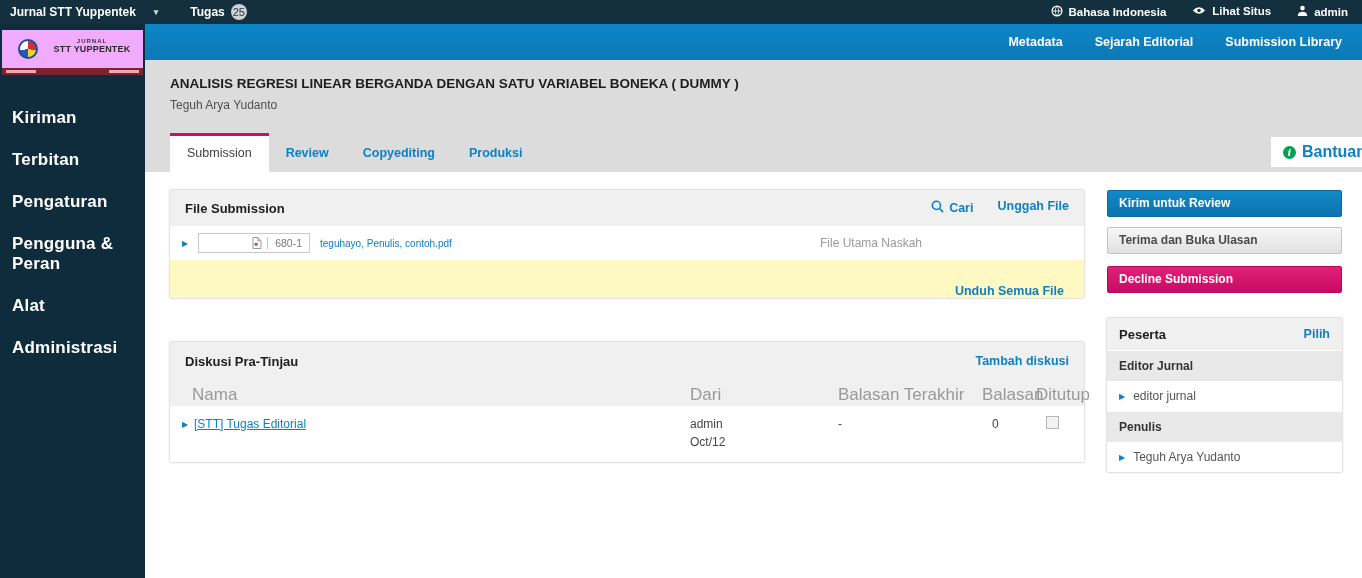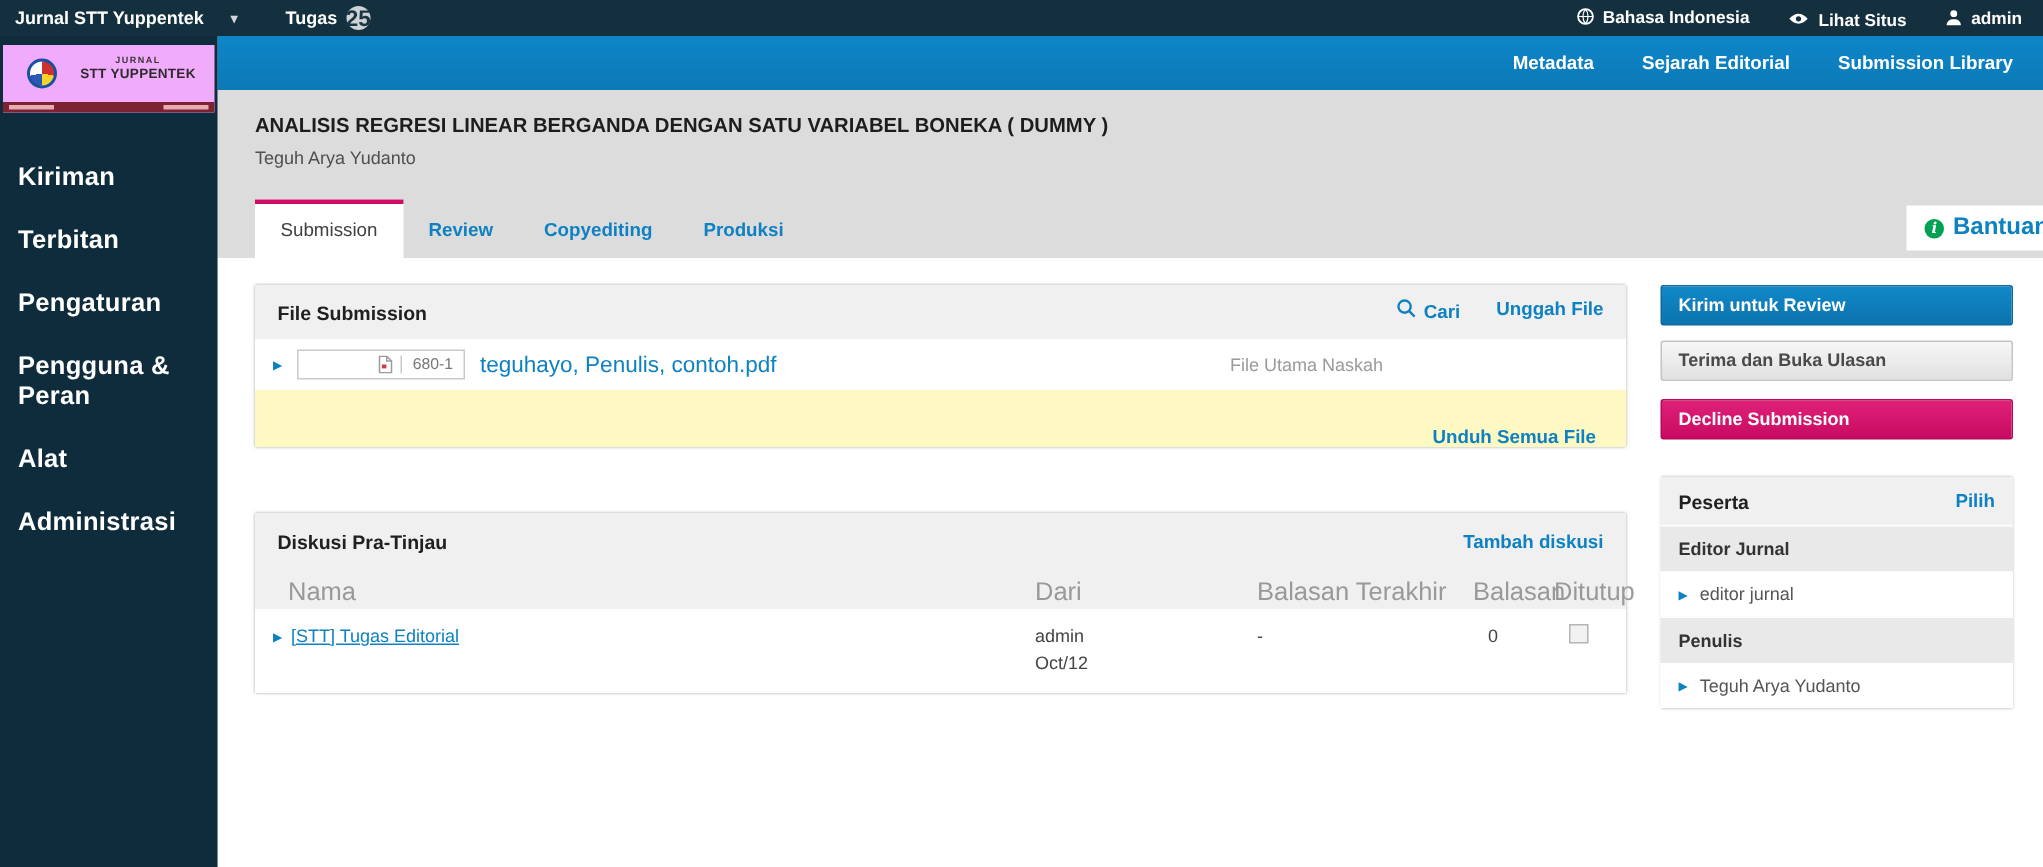--- a/index.html
+++ b/index.html
@@ -9,22 +9,22 @@
   
   .topbar { position:absolute; left:0; top:0; width:1362px; height:24px; background:#14303e;
             display:flex; align-items:center; justify-content:space-between; z-index:30; }
   .tb-left { display:flex; align-items:center; }
   .tb-context { display:flex; align-items:center; gap:18px; padding:0 14px 0 10px; color:#fff;
                 font-size:12px; font-weight:bold; cursor:pointer; height:24px; }
   .tb-context .caret { font-size:9px; color:#cfd8dc; }
   .tb-tasks { display:flex; align-items:center; gap:6px; color:#fff; font-size:12px; font-weight:bold;
               margin-left:18px; cursor:pointer; height:24px; }
   .badge { background:#ccd2d5; color:#1c3441; border-radius:50%; width:16px; height:16px;
-           display:inline-flex; align-items:center; justify-content:center; font-size:15px; font-weight:bold; }
-  .tb-right { display:flex; align-items:flex-end; gap:26px; padding-right:14px; }
+           display:inline-flex; align-items:center; justify-content:center; font-size:11px; font-weight:normal; }
+  .tb-right { display:flex; align-items:flex-start; gap:26px; padding-right:14px; }
   .tb-item { display:flex; align-items:center; gap:6px; color:#fff; font-size:11.5px; font-weight:bold; cursor:pointer; }
 
   
   .sidebar { position:absolute; left:0; top:24px; width:145px; height:554px; background:#0f2c3c; z-index:20; }
   .logo { margin:6px 2px 0 2px; height:45px; background:#f0abfc; position:relative; overflow:hidden; }
   .logo-emblem { position:absolute; left:16px; top:9px; width:20px; height:20px; border-radius:50%;
                  border:2px solid #1b4fa0; background:conic-gradient(#d03030 0 100deg, #f6d32b 100deg 180deg, #2a58b5 180deg 260deg, #fefefe 260deg 360deg); }
   .logo-text { position:absolute; left:42px; top:8px; width:96px; text-align:center; color:#3a3434; }
   .logo-l1 { font-size:6px; font-weight:bold; letter-spacing:1px; }
   .logo-l2 { font-size:9px; font-weight:bold; letter-spacing:.2px; color:#2e2a2a; }
@@ -62,21 +62,21 @@
   .linkblue { color:#0d81c2; font-size:12.5px; font-weight:bold; cursor:pointer; }
   .search-act { display:flex; align-items:center; gap:5px; cursor:pointer; }
 
   .file-panel { left:25px; top:18px; width:914px; }
   .file-panel .panel-header { height:36px; }
   .file-row { height:34px; display:flex; align-items:center; padding-left:12px; position:relative; background:#fff; }
   .caret-r { color:#0d81c2; font-size:8px; cursor:pointer; }
   .file-badge { display:flex; align-items:center; height:20px; border:1px solid #c9c9c9; margin-left:10px; background:#fff;padding-left:48px; }
   .file-badge .doc { padding:0 5px; border-right:1px solid #c9c9c9; display:flex; align-items:center; }
   .file-badge .fid { padding:0 7px; font-size:10.5px; color:#777; }
-  .file-link { margin-left:10px; font-size:15px; color:#0d81c2; cursor:pointer; }
+  .file-link { margin-left:10px; font-size:10px; color:#0d81c2; cursor:pointer; }
   .file-kind { position:absolute; left:650px; font-size:12px; color:#9a9a9a; }
   .file-footer { background:#fef9c3; height:38px; display:flex; align-items:flex-end; justify-content:flex-end; padding-right:20px; }
 
   .disc-panel { left:25px; top:170px; width:914px; }
   .disc-panel .panel-header { height:38px; }
   .colheader { background:#f0f0f0; height:26px; position:relative; }
   .colheader span { position:absolute; top:5px; font-size:17px; color:#999; }
   .ch-nama { left:22px; } .ch-dari { left:520px; } .ch-last { left:668px; } .ch-bal { left:812px; } .ch-dit { left:866px; }
   .disc-row { position:relative; height:56px; background:#fff; }
   .disc-row .caret-r { position:absolute; left:12px; top:14px; }

